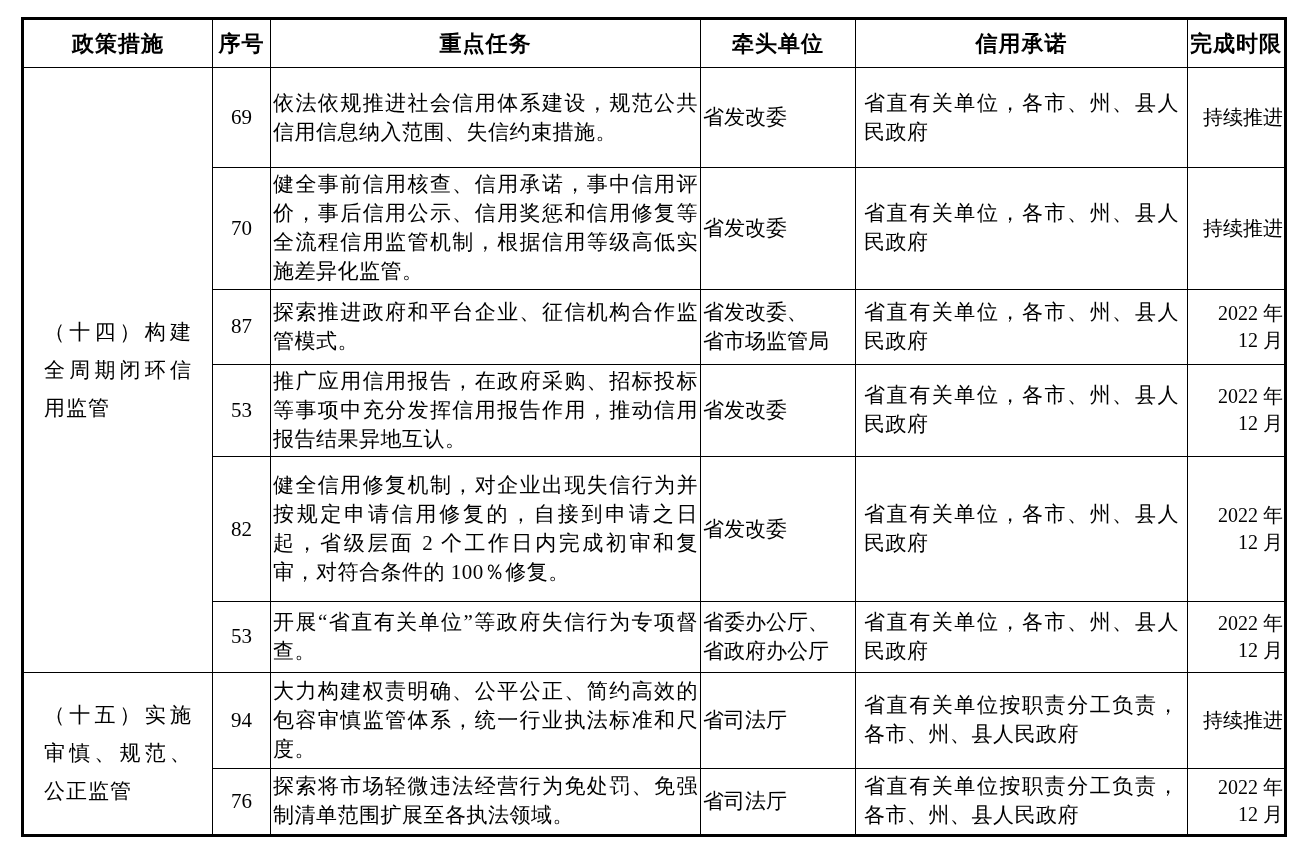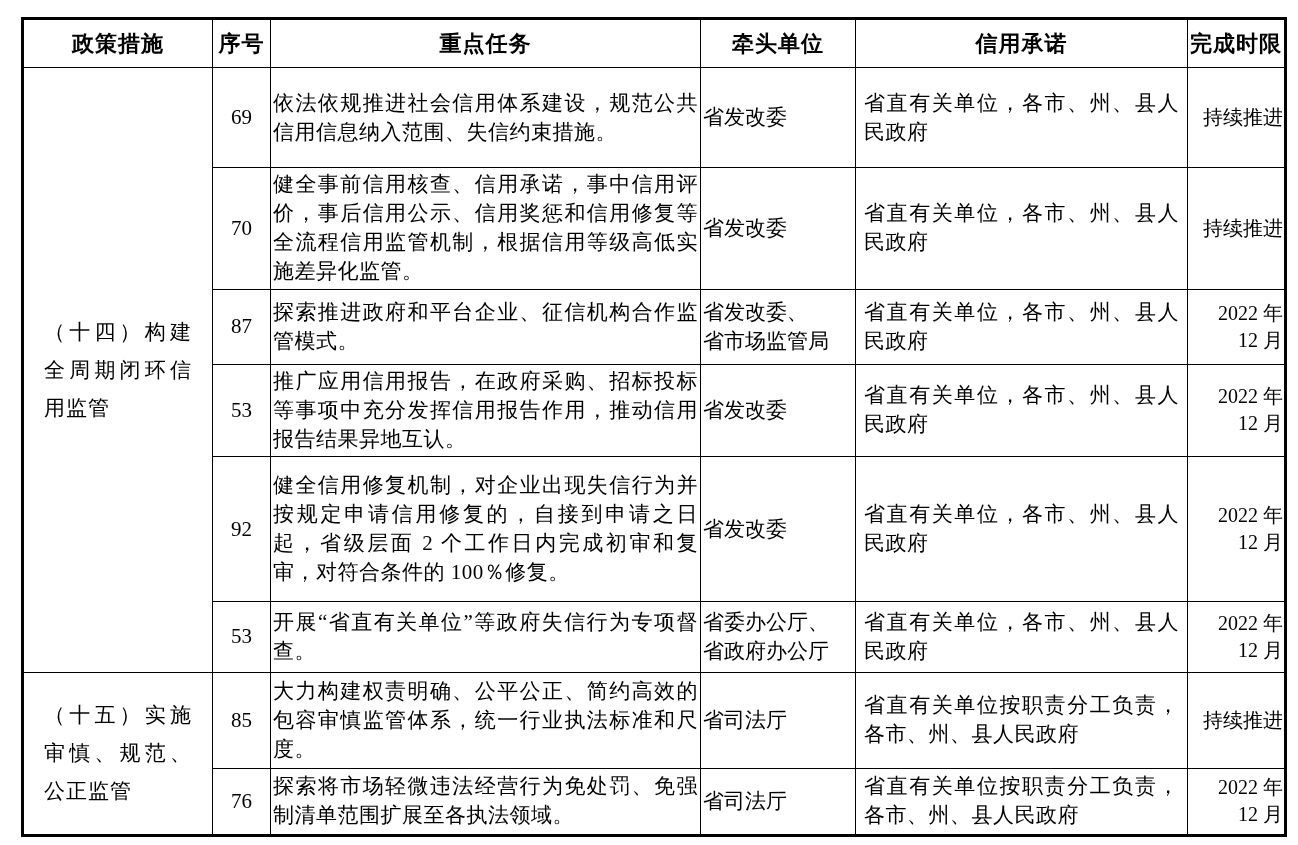--- a/index.html
+++ b/index.html
@@ -122,40 +122,40 @@
   </tr>
   <tr style="height:90px">
     <td class="no-cell">53</td>
     <td class="task-cell">推广应用信用报告，在政府采购、招标投标等事项中充分发挥信用报告作用，推动信用报告结果异地互认。</td>
     <td class="lead-cell">省发改委</td>
     <td class="resp-cell">省直有关单位，各市、州、县人民政府</td>
     <td class="deadline-cell">2022 年
 12 月</td>
   </tr>
   <tr style="height:145px">
-    <td class="no-cell">92</td>
+    <td class="no-cell">82</td>
     <td class="task-cell">健全信用修复机制，对企业出现失信行为并按规定申请信用修复的，自接到申请之日起，省级层面 2 个工作日内完成初审和复审，对符合条件的 100％修复。</td>
     <td class="lead-cell">省发改委</td>
     <td class="resp-cell">省直有关单位，各市、州、县人民政府</td>
     <td class="deadline-cell">2022 年
 12 月</td>
   </tr>
   <tr style="height:70px">
     <td class="no-cell">53</td>
     <td class="task-cell">开展“省直有关单位”等政府失信行为专项督查。</td>
     <td class="lead-cell">省委办公厅、
 省政府办公厅</td>
     <td class="resp-cell">省直有关单位，各市、州、县人民政府</td>
     <td class="deadline-cell">2022 年
 12 月</td>
   </tr>
 
   <tr style="height:96px">
     <td class="measure-cell" rowspan="2">（十五）实施审慎、规范、公正监管</td>
-    <td class="no-cell">85</td>
+    <td class="no-cell">94</td>
     <td class="task-cell">大力构建权责明确、公平公正、简约高效的包容审慎监管体系，统一行业执法标准和尺度。</td>
     <td class="lead-cell">省司法厅</td>
     <td class="resp-cell">省直有关单位按职责分工负责，各市、州、县人民政府</td>
     <td class="deadline-cell">持续推进</td>
   </tr>
   <tr style="height:67px">
     <td class="no-cell">76</td>
     <td class="task-cell">探索将市场轻微违法经营行为免处罚、免强制清单范围扩展至各执法领域。</td>
     <td class="lead-cell">省司法厅</td>
     <td class="resp-cell">省直有关单位按职责分工负责，各市、州、县人民政府</td>

